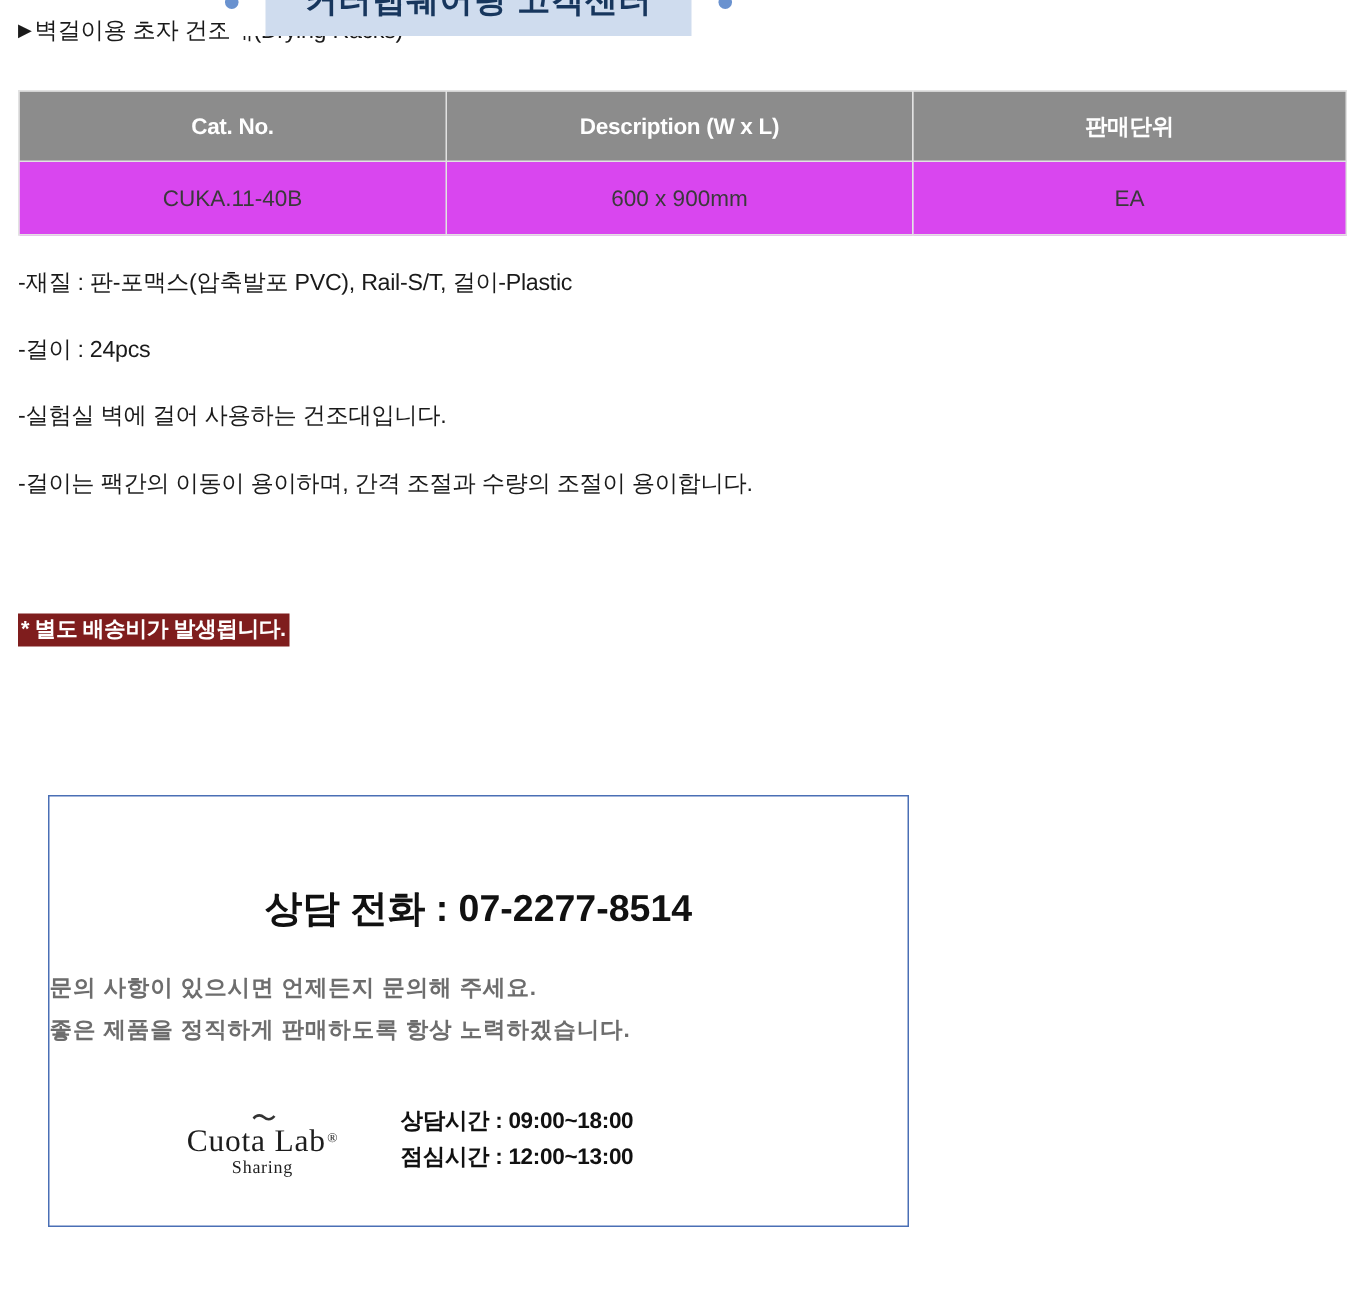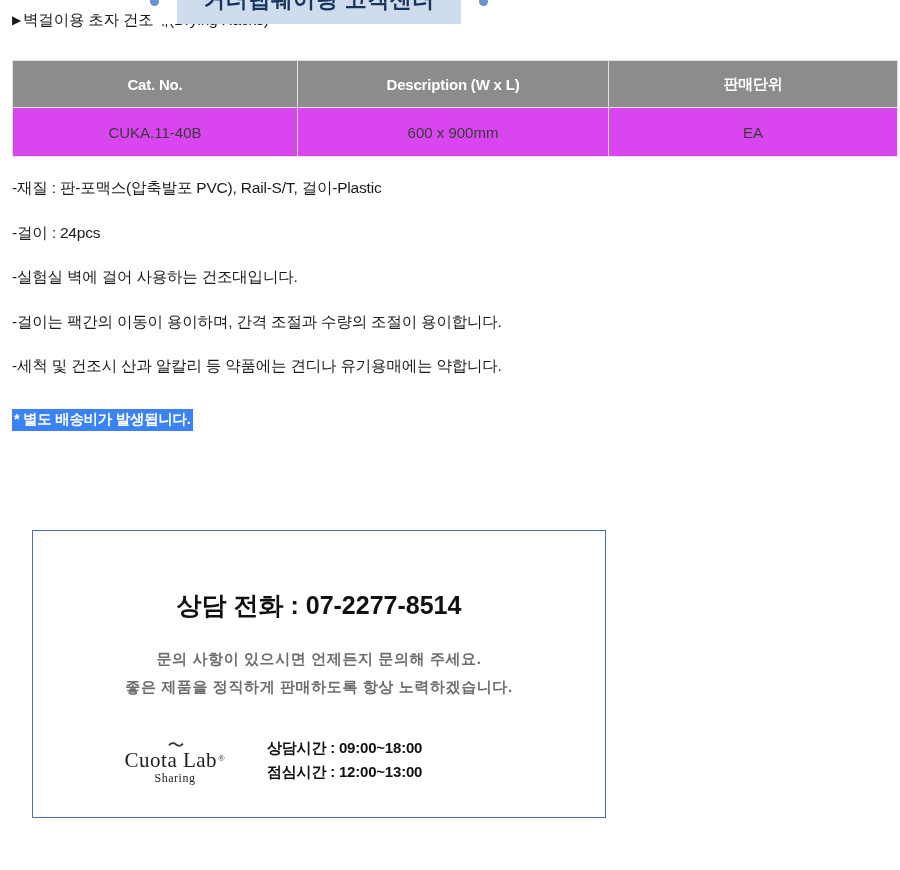--- a/index.html
+++ b/index.html
@@ -77,21 +77,21 @@
     margin-bottom: 23.5px;
     white-space: nowrap;
   }
   .notice {
     position: absolute;
     left: 12px;
     top: 409px;
     font-size: 14.5px;
     font-weight: bold;
     color: #ffffff;
-    background: #3b82f6;
+    background: #7f1d1d;
     padding: 1px 3px 2px 2px;
     letter-spacing: -0.3px;
     white-space: nowrap;
   }
 
   
   .cs-card {
     position: absolute;
     left: 32px;
     top: 530px;
@@ -142,21 +142,20 @@
     font-size: 25px;
     font-weight: bold;
     color: #111111;
     letter-spacing: 0px;
   }
   .cs-msg {
     position: absolute;
     left: 0;
     top: 114px;
     width: 100%;
-    text-align: center;
     color: #6d6d6d;
     font-size: 15px;
     font-weight: bold;
     line-height: 28px;
     letter-spacing: 0.6px;
   }
   .cs-bottom {
     position: absolute;
     left: 72px;
     top: 205px;
@@ -225,21 +224,20 @@
       <td>EA</td>
     </tr>
   </tbody>
 </table>
 
 <div class="desc-list">
   <div class="desc-line">-재질 : 판-포맥스(압축발포 PVC), Rail-S/T, 걸이-Plastic</div>
   <div class="desc-line">-걸이 : 24pcs</div>
   <div class="desc-line">-실험실 벽에 걸어 사용하는 건조대입니다.</div>
   <div class="desc-line">-걸이는 팩간의 이동이 용이하며, 간격 조절과 수량의 조절이 용이합니다.</div>
-  <div class="desc-line">-세척 및 건조시 산과 알칼리 등 약품에는 견디나 유기용매에는 약합니다.</div>
 </div>
 
 <div class="notice">* 별도 배송비가 발생됩니다.</div>
 
 <div class="cs-card">
   <div class="cs-phone">상담 전화 : 07-2277-8514</div>
   <div class="cs-msg">
     <div>문의  사항이  있으시면  언제든지  문의해  주세요.</div>
     <div>좋은 제품을  정직하게  판매하도록  항상  노력하겠습니다.</div>
   </div>

